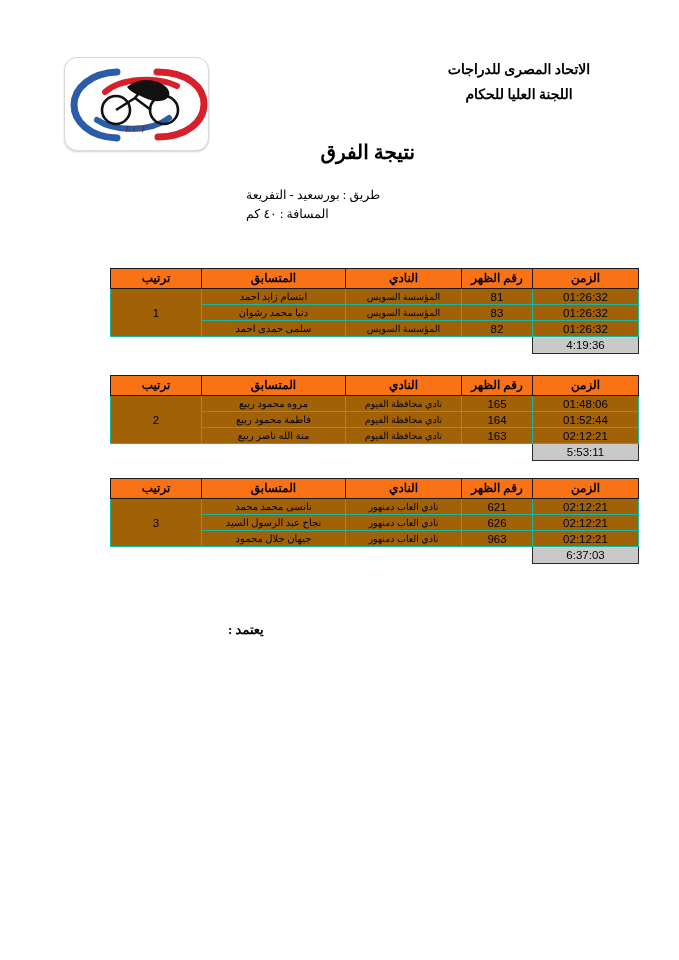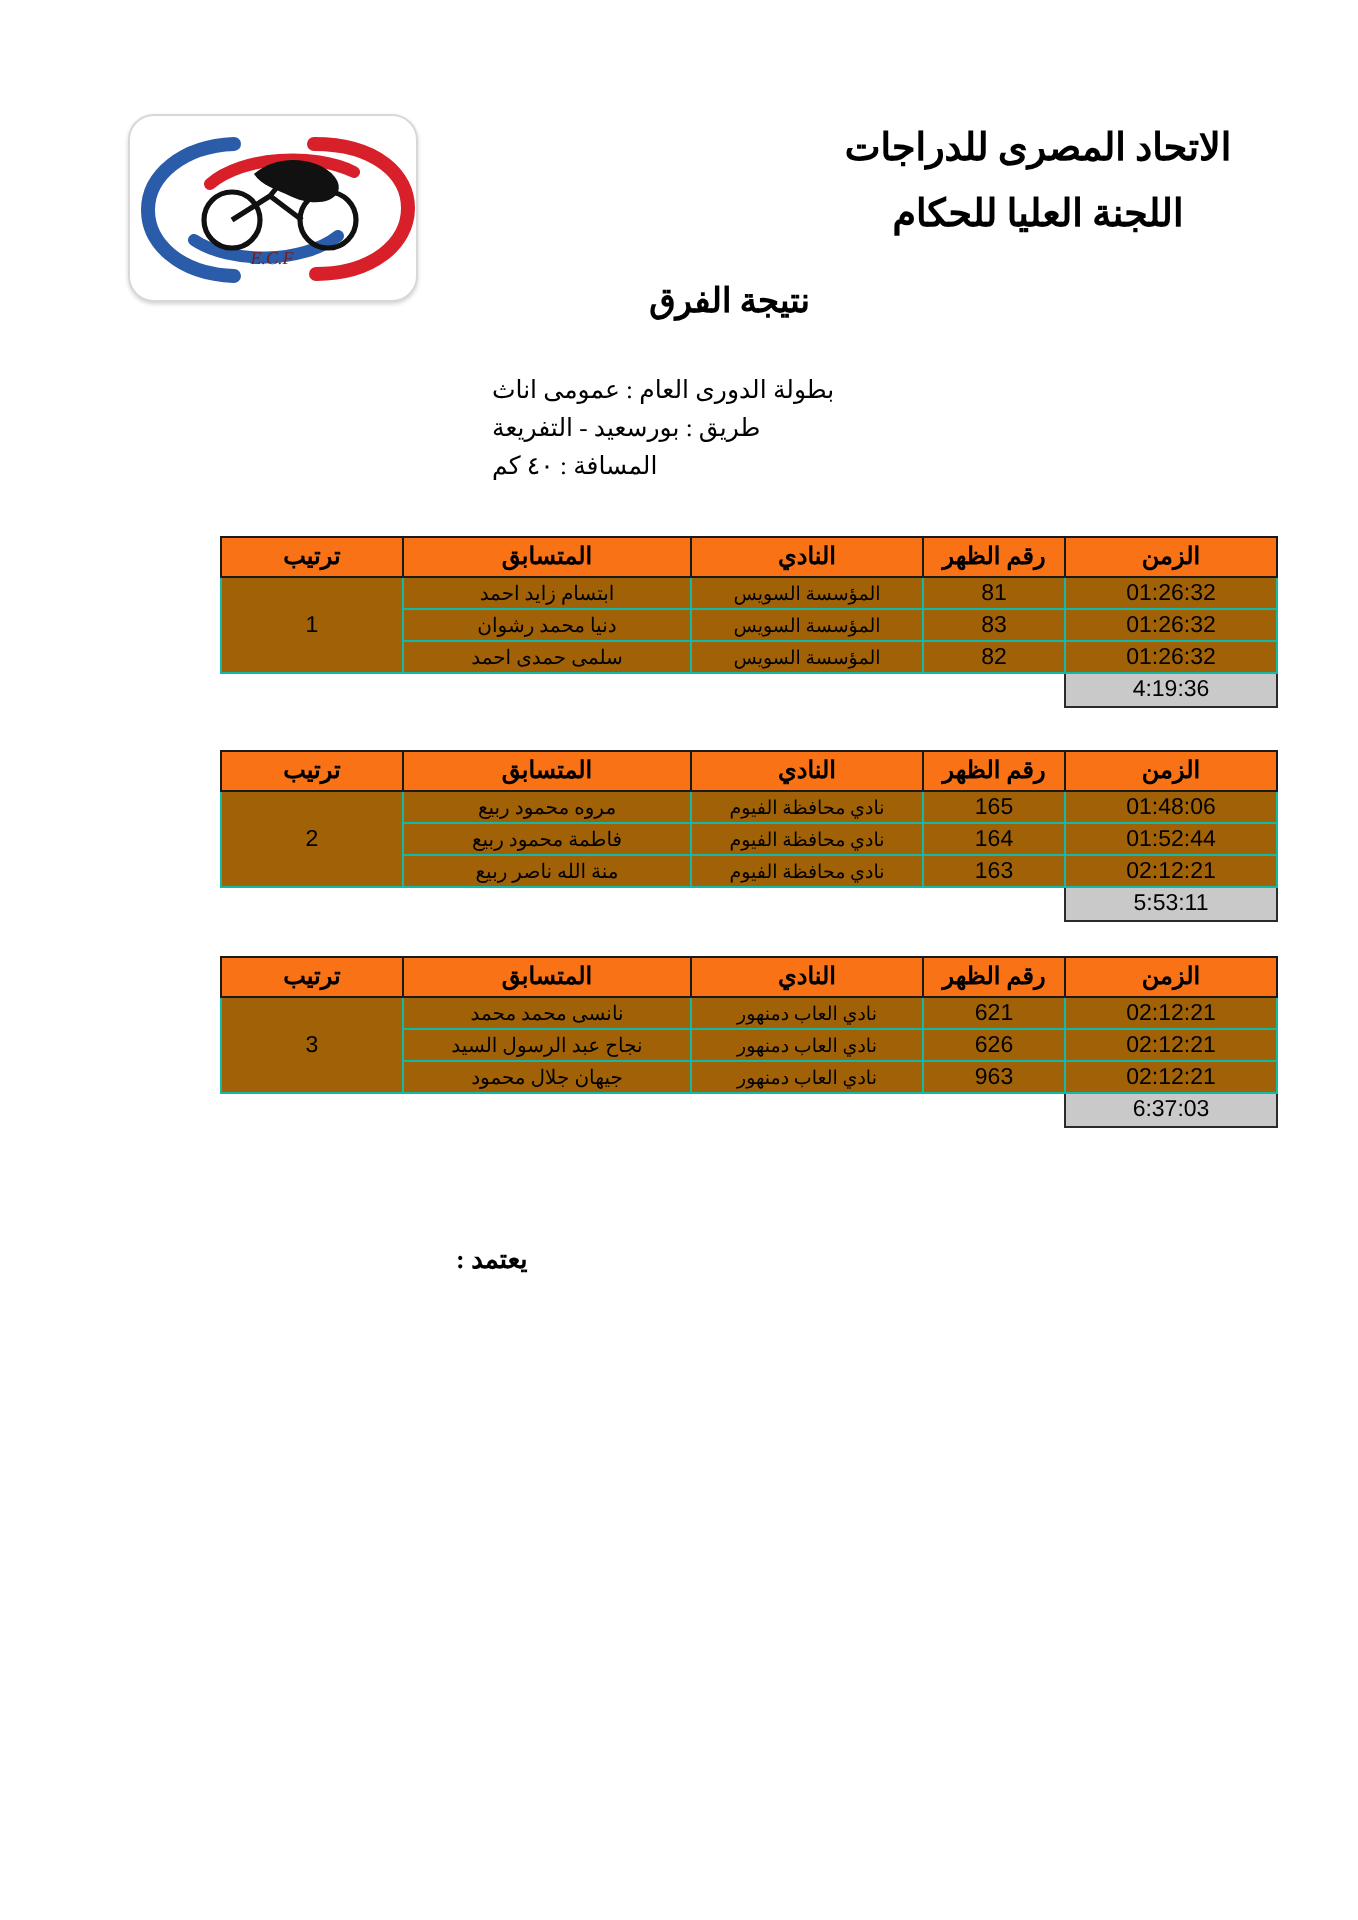--- a/index.html
+++ b/index.html
@@ -18,26 +18,26 @@
     background:#ffffff;border:1px solid #d8d8d8;border-radius:13px;
     box-shadow:0 1px 2px rgba(0,0,0,.18);
     overflow:hidden;
   }
   .logo svg{display:block;width:143px;height:92px;}
 
   
   .org-block{
     position:absolute;right:30px;top:58px;
     text-align:center;width:260px;
-    font-size:19px;font-weight:bold;line-height:1.75;
+    font-size:14px;font-weight:bold;line-height:1.75;
     letter-spacing:0;
   }
   .doc-title{
-    position:absolute;right:274px;top:140px;
-    font-size:17px;font-weight:bold;
+    position:absolute;right:264px;top:140px;
+    font-size:20px;font-weight:bold;
   }
 
   
   .meta{
     position:absolute;right:22px;top:186px;
     width:420px;text-align:left;
     font-size:12.5px;line-height:1.52;
   }
   .meta div{white-space:nowrap;padding-left:9px;}
 
@@ -124,21 +124,20 @@
   </div>
 
   <div class="org-block">
     <div>الاتحاد المصرى للدراجات</div>
     <div>اللجنة العليا للحكام</div>
   </div>
 
   <div class="doc-title">نتيجة الفرق</div>
 
   <div class="meta">
-    <div>بطولة الدورى العام :  عمومى اناث</div>
     <div>طريق : بورسعيد - التفريعة</div>
     <div>المسافة : ٤٠ كم</div>
   </div>
 
   <div id="tables-host">
       <table class="tbl" style="top: 268px;">
         <thead>
           <tr>
             <th class="c-time">الزمن</th>
             <th class="c-bib">رقم الظهر</th>

